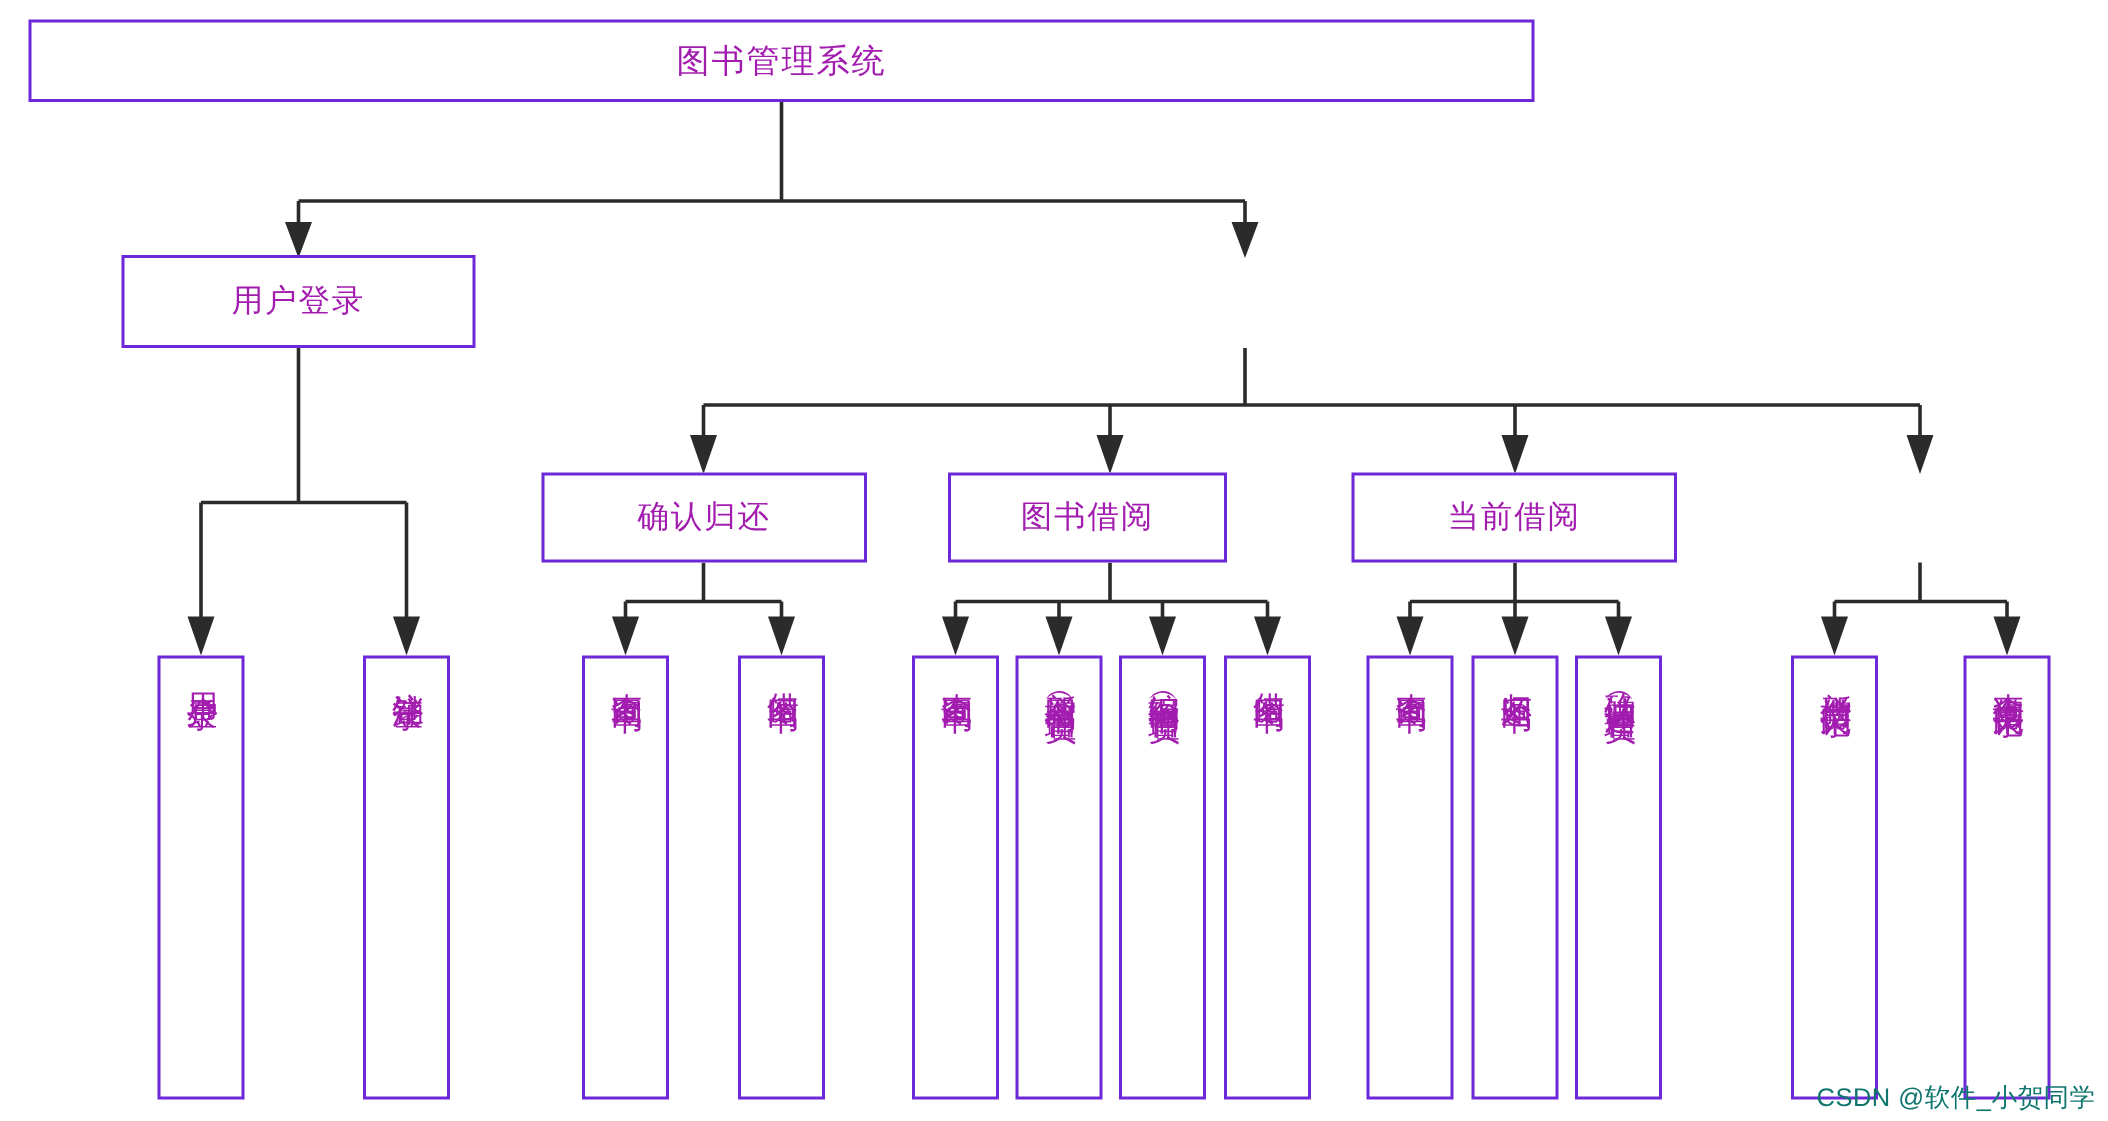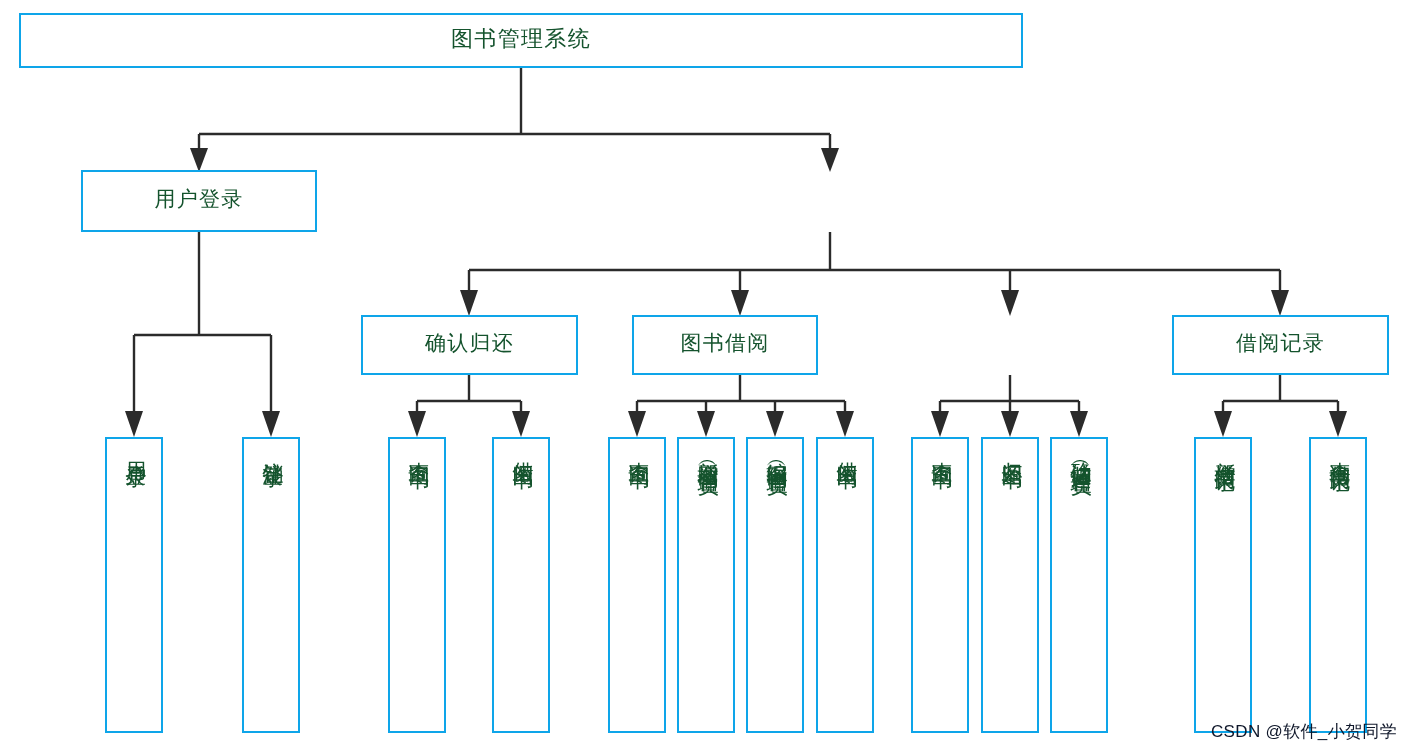--- a/index.html
+++ b/index.html
@@ -16,26 +16,25 @@
     width: 1405px;
     height: 747px;
     background: #ffffff;
     overflow: hidden;
   }
   
   .node {
     position: absolute;
     box-sizing: border-box;
     background: #ffffff;
-    border: 2px solid #0ea5e9;
+    border: 2px solid #6d28d9;
     display: flex;
     align-items: center;
     justify-content: center;
-    color: #14532d;
-    font-family: Liberation Mono, monospace;
+    color: #a21caf;
   }
   .node .label {
     display: block;
     text-align: center;
     letter-spacing: 0.06em;
     white-space: nowrap;
   }
   
   .node.horiz .label {
     font-size: 21px;
@@ -75,21 +74,21 @@
   #connectors polygon.arrowhead {
     fill: #2b2b2b;
     stroke: none;
   }
   
   #watermark {
     position: absolute;
     right: 8px;
     bottom: 4px;
     font-size: 17px;
-    color: #0f172a;
+    color: #0f766e;
     letter-spacing: 0.02em;
     white-space: nowrap;
     user-select: none;
   }
 </style>
 </head>
 <body>
 
 <div id="diagram-root">
 
@@ -167,24 +166,24 @@
 
 
   <div class="node horiz" style="left:361px; top:315px; width:217px; height:60px;">
     <span class="label">确认归还</span>
   </div>
 
   <div class="node horiz" style="left:632px; top:315px; width:186px; height:60px;">
     <span class="label">图书借阅</span>
   </div>
 
-
-  <div class="node horiz" style="left:1172px; top:315px; width:217px; height:60px;">
-    <span class="label">借阅记录</span>
-  </div>
+  <div class="node horiz" style="left:901px; top:315px; width:217px; height:60px;">
+    <span class="label">当前借阅</span>
+  </div>
+
 
   <div class="node vert" style="left:105px; top:437px; width:58px; height:296px;">
     <span class="label">用户登录</span>
   </div>
 
   <div class="node vert" style="left:242px; top:437px; width:58px; height:296px;">
     <span class="label">注销登录</span>
   </div>
 
   <div class="node vert" style="left:388px; top:437px; width:58px; height:296px;">

